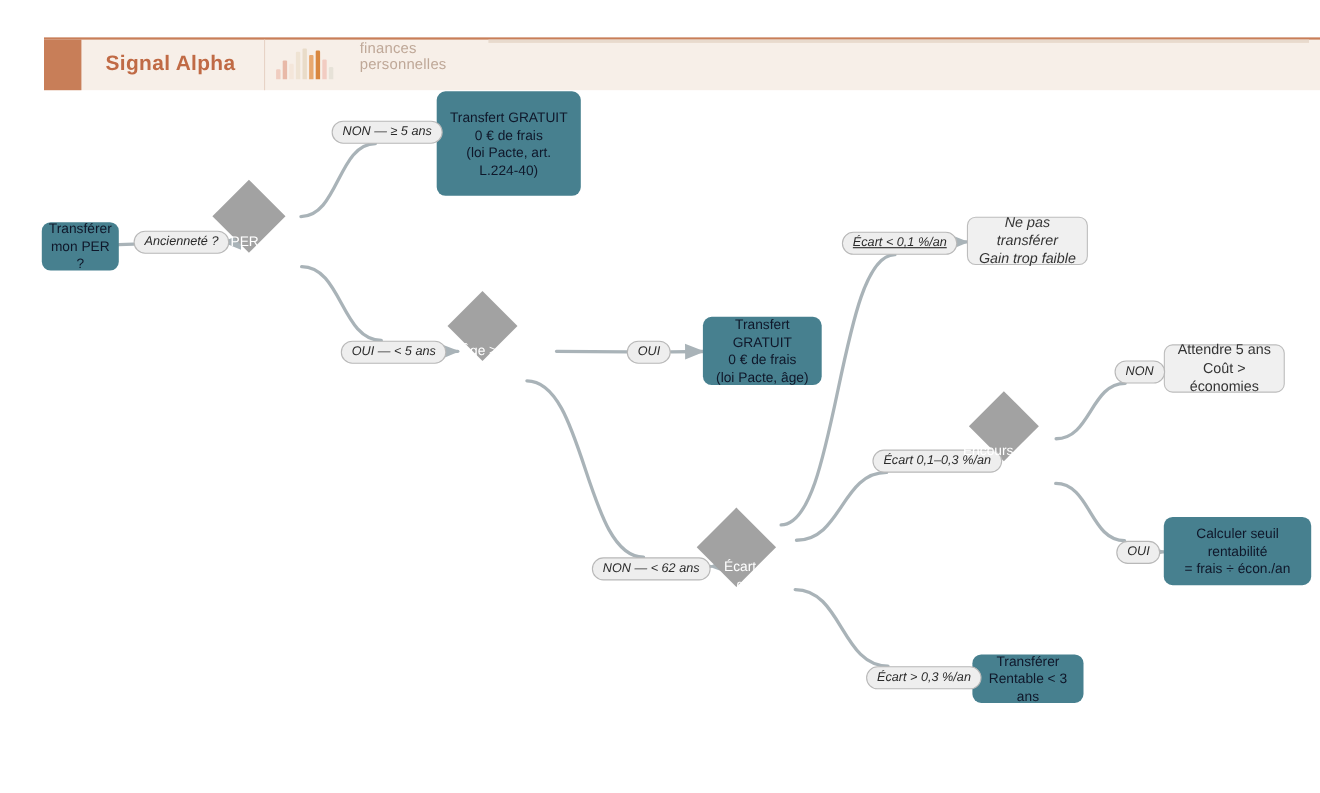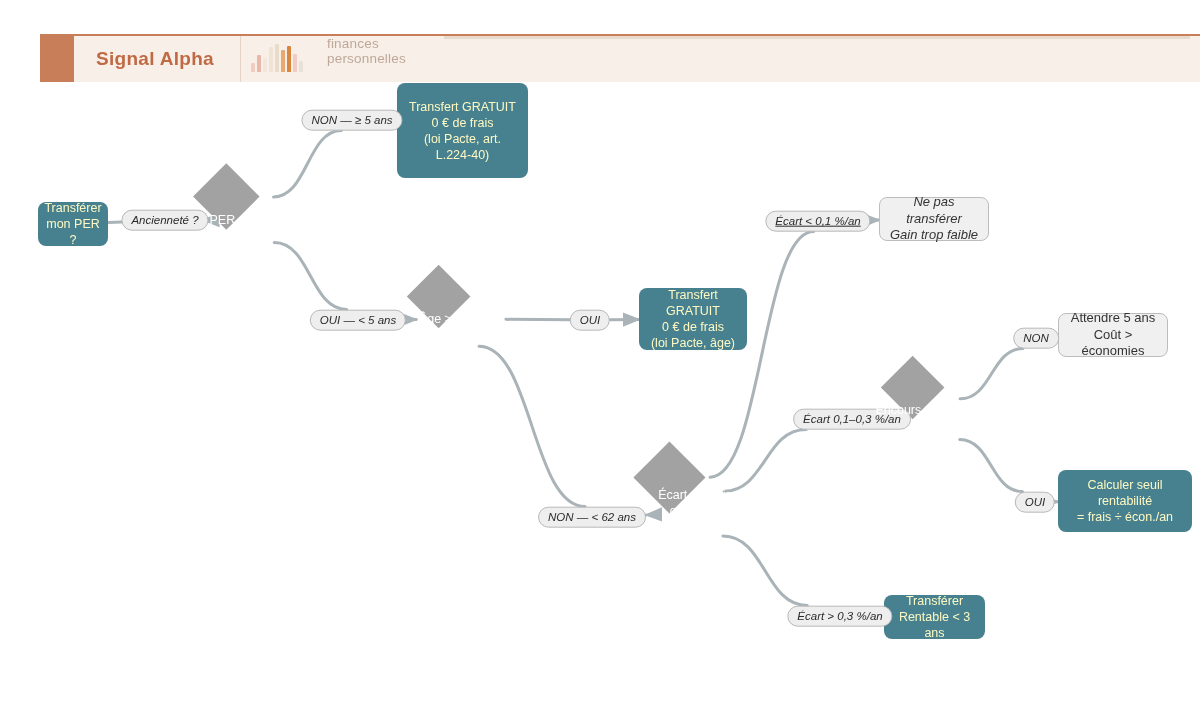--- a/index.html
+++ b/index.html
@@ -102,21 +102,21 @@
     box-sizing: border-box;
     display: flex;
     align-items: center;
     justify-content: center;
     text-align: center;
     line-height: 1.28;
     white-space: pre-line;
   }
   .node-terminal {
     background: #47808f;
-    color: #fef9c3;
+    color: #0f172a;
     border-radius: 8px;
     font-size: 12.5px;
     padding: 6px 8px;
   }
   .node-outcome {
     background: #f0f0f0;
     color: #333333;
     border: 1px solid #bdbdbd;
     border-radius: 8px;
     font-size: 13px;
@@ -214,21 +214,21 @@
       <div class="node node-terminal" style="left: 38px; top: 142px; width: 70px; height: 44px;"><span>Transférer
 mon PER ?</span></div>
       <div class="node node-decision" style="left: 184px; top: 94px; width: 132px; height: 132px;"><div class="diamond-bg" style="width: 46.662px; height: 46.662px; left: 19.338px; top: 19.338px;"></div><span class="diamond-label">PER &lt; 5 ans ?</span></div>
       <div class="node node-terminal" style="left: 397px; top: 23px; width: 131px; height: 95px;"><span>Transfert GRATUIT
 0 € de frais
 (loi Pacte, art. L.224-40)</span></div>
       <div class="node node-decision" style="left: 397px; top: 195px; width: 128px; height: 128px;"><div class="diamond-bg" style="width: 45.248px; height: 45.248px; left: 18.752px; top: 18.752px;"></div><span class="diamond-label">Âge ≥ 62 ans ?</span></div>
       <div class="node node-terminal" style="left: 639px; top: 228px; width: 108px; height: 62px;"><span>Transfert GRATUIT
 0 € de frais
 (loi Pacte, âge)</span></div>
-      <div class="node node-decision" style="left: 623px; top: 371px; width: 144px; height: 144px;"><div class="diamond-bg" style="width: 50.904px; height: 50.904px; left: 21.096px; top: 21.096px;"></div><span class="diamond-label">Écart de frais
+      <div class="node node-decision" style="left: 623px; top: 391px; width: 144px; height: 144px;"><div class="diamond-bg" style="width: 50.904px; height: 50.904px; left: 21.096px; top: 21.096px;"></div><span class="diamond-label">Écart de frais
 gestion ?</span></div>
       <div class="node node-outcome" style="left: 879px; top: 137px; width: 110px; height: 44px; font-style: italic;"><span>Ne pas transférer
 Gain trop faible</span></div>
       <div class="node node-decision" style="left: 871px; top: 286px; width: 128px; height: 128px;"><div class="diamond-bg" style="width: 45.248px; height: 45.248px; left: 18.752px; top: 18.752px;"></div><span class="diamond-label">Encours &gt; 15 000 € ?</span></div>
       <div class="node node-outcome" style="left: 1058px; top: 253px; width: 110px; height: 44px;"><span>Attendre 5 ans
 Coût &gt; économies</span></div>
       <div class="node node-terminal" style="left: 1058px; top: 410px; width: 134px; height: 62px;"><span>Calculer seuil
 rentabilité
 = frais ÷ écon./an</span></div>
       <div class="node node-terminal" style="left: 884px; top: 535px; width: 101px; height: 44px;"><span>Transférer

